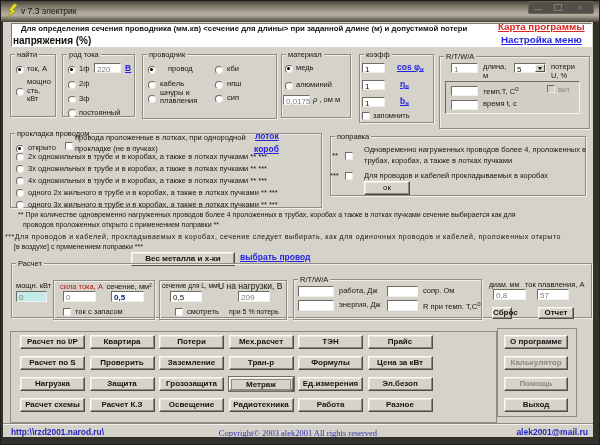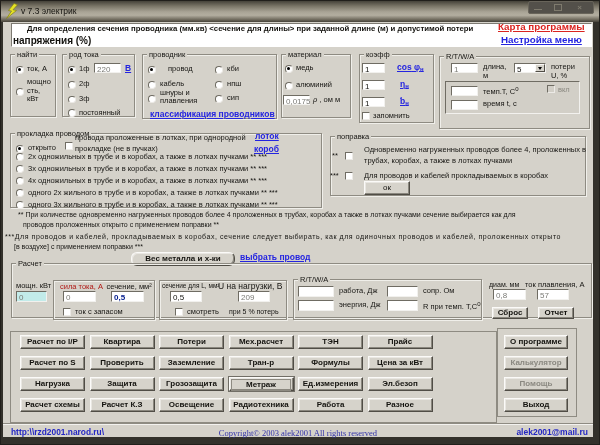--- a/index.html
+++ b/index.html
@@ -33,21 +33,21 @@
 <div class="ab" style="left:21px;top:6px;font-size:8.5px;color:#14130f;">v 7.3 электрик</div>
 
 <div class="ab" style="left:528px;top:1px;width:66px;height:13px;background:#53504a;border:1px solid #68645a;border-radius:2px;"></div>
 <div class="ab" style="left:534px;top:4px;width:8px;height:6px;border-bottom:1.5px solid #7e7a6d;"></div>
 <div class="ab" style="left:554px;top:3.5px;width:8px;height:7px;border:1px solid #7e7a6d;"></div>
 <div class="ab" style="left:575px;top:2.5px;width:9px;height:9px;color:#7e7a6d;font-size:8px;font-weight:bold;text-align:center;line-height:9px;">×</div>
 
 <div id="client">
 
 <div class="ab" style="left:8px;top:1px;width:581px;height:24px;background:#fff;border:1px solid;border-color:#7d7a72 #fff #fff #7d7a72;"></div>
-<div class="ab" style="left:24px;top:1.5px;font-size:7.8px;font-weight:bold;color:#14130f;white-space:nowrap;">Для определения сечения проводника (мм.кв) &lt;сечение для длины&gt; при заданной длине (м) и допустимой потери</div>
+<div class="ab" style="left:18px;top:1.5px;font-size:7.8px;font-weight:bold;color:#14130f;white-space:nowrap;">Для определения сечения проводника (мм.кв) &lt;сечение для длины&gt; при заданной длине (м) и допустимой потери</div>
 <div class="ab" style="left:10px;top:12.5px;font-size:10px;font-weight:bold;color:#14130f;">напряжения (%)</div>
 <div class="lnk" style="left:495px;top:-0.5px;font-size:9.8px;color:#da2420;">Карта программы</div>
 <div class="lnk" style="left:498px;top:12.5px;font-size:9.8px;">Настройка меню</div>
 
 <div class="grp" style="left:7px;top:32px;width:46px;height:63px;">
       <span class="lb">найти</span>
     </div>
 <div class="rad on" style="left:13px;top:44px;"></div>
 <div class="t" style="left:24px;top:43px;">ток, А</div>
 <div class="rad" style="left:13px;top:66px;"></div>
@@ -78,21 +78,20 @@
 <div class="t" style="left:224px;top:43px;">кби</div>
 <div class="rad" style="left:145px;top:59px;"></div>
 <div class="t" style="left:157px;top:58px;">кабель</div>
 <div class="rad" style="left:212px;top:59px;"></div>
 <div class="t" style="left:224px;top:58px;">нпш</div>
 <div class="rad" style="left:145px;top:73px;"></div>
 <div class="t" style="left:157px;top:67px;">шнуры и</div>
 <div class="t" style="left:157px;top:75px;">плавления</div>
 <div class="rad" style="left:212px;top:73px;"></div>
 <div class="t" style="left:224px;top:72px;">сип</div>
-<div class="lnk" style="left:147px;top:88px;">классификация проводников</div>
 
 <div class="grp" style="left:278px;top:32px;width:70px;height:64px;">
       <span class="lb">материал</span>
     </div>
 <div class="rad on" style="left:282px;top:43px;"></div>
 <div class="t" style="left:293px;top:42px;">медь</div>
 <div class="rad" style="left:282px;top:60px;"></div>
 <div class="t" style="left:293px;top:59px;">алюминий</div>
 <div class="inp" style="left:280px;top:73px;width:27px;height:10px;">0,0175</div>
 <div class="t" style="left:310px;top:74px;"><i>ρ</i> , ом м</div>
@@ -160,21 +159,21 @@
 <div class="t7" style="left:327px;top:150px;">***</div>
 <div class="chk" style="left:342px;top:150px;"></div>
 <div class="t7" style="left:361px;top:150px;">Для проводов и кабелей прокладываемых в коробах</div>
 <div class="btn" style="left:361px;top:159px;width:46px;height:14px;font-weight:normal;line-height:12px;">ок</div>
 
 <div class="t7" style="left:15px;top:189px;font-size:7px;">** При количестве одновременно нагруженных проводов более 4 проложенных в трубах, коробах а также в лотках пучками сечение выбирается как для</div>
 <div class="t7" style="left:20px;top:199px;font-size:7px;">проводов проложенных открыто с применением поправки **</div>
 <div class="t7" style="left:2px;top:211px;font-size:7px;letter-spacing:0.55px;">***Для проводов и кабелей, прокладываемых в коробах, сечение следует выбирать, как для одиночных проводов и кабелей, проложенных открыто</div>
 <div class="t7" style="left:11px;top:221px;font-size:7px;">[в воздухе] с применением поправки ***</div>
 
-<div class="btn" style="left:128px;top:230px;width:104px;height:14px;line-height:12px;border-radius:6px;">Вес металла и х-ки</div>
+<div class="btn" style="left:128px;top:230px;width:104px;height:14px;line-height:12px;">Вес металла и х-ки</div>
 <div class="lnk" style="left:237px;top:231px;">выбрать провод</div>
 
 
 <div class="grp" style="left:8px;top:241px;width:581px;height:55px;">
       <span class="lb">Расчет</span>
     </div>
 <div class="t" style="left:13px;top:260px;">мощн. кВт</div>
 <div class="inp" style="left:13px;top:269px;width:31px;height:11px;background:#c2ebe9;">0</div>
 <div class="grp" style="left:49.5px;top:258px;width:102px;height:40px;"></div>
 <div class="t red" style="left:57px;top:261px;">сила тока, А</div>
@@ -199,21 +198,21 @@
 <div class="inp" style="left:384px;top:264px;width:31px;height:11px;"></div>
 <div class="t" style="left:420px;top:265px;">сопр. Ом</div>
 <div class="inp" style="left:295px;top:278px;width:36px;height:11px;"></div>
 <div class="t" style="left:336px;top:279px;">энергия, Дж</div>
 <div class="inp" style="left:384px;top:278px;width:31px;height:11px;"></div>
 <div class="t" style="left:420px;top:279px;">R при темп. Т,С<sup>0</sup></div>
 <div class="t" style="left:486px;top:259px;font-size:7px;">диам. мм</div>
 <div class="t" style="left:522px;top:259px;">ток плавления, А</div>
 <div class="inp" style="left:490px;top:267px;width:33px;height:11px;">0,8</div>
 <div class="inp" style="left:534px;top:267px;width:32px;height:11px;">57</div>
-<div class="btn" style="left:489px;top:285px;width:36px;height:12px;line-height:10px;">Сброс</div>
+<div class="btn" style="left:489px;top:285px;width:20px;height:12px;line-height:10px;">Сброс</div>
 <div class="btn" style="left:535px;top:285px;width:36px;height:12px;line-height:10px;">Отчет</div>
 
 <div class="ab" style="left:7px;top:309px;width:487px;height:92px;border:1px solid #8e8b82;"></div>
 <div class="ab" style="left:494px;top:306px;width:80px;height:89px;border:1px solid #8e8b82;"></div>
 
 <div class="btn" style="left:17px;top:313px;width:65px;height:14px;line-height:12px;">Расчет по I/P</div>
 <div class="btn" style="left:86.5px;top:313px;width:65px;height:14px;line-height:12px;">Квартира</div>
 <div class="btn" style="left:156px;top:313px;width:65px;height:14px;line-height:12px;">Потери</div>
 <div class="btn" style="left:225.5px;top:313px;width:65px;height:14px;line-height:12px;">Мех.расчет</div>
 <div class="btn" style="left:295px;top:313px;width:65px;height:14px;line-height:12px;">ТЭН</div>

